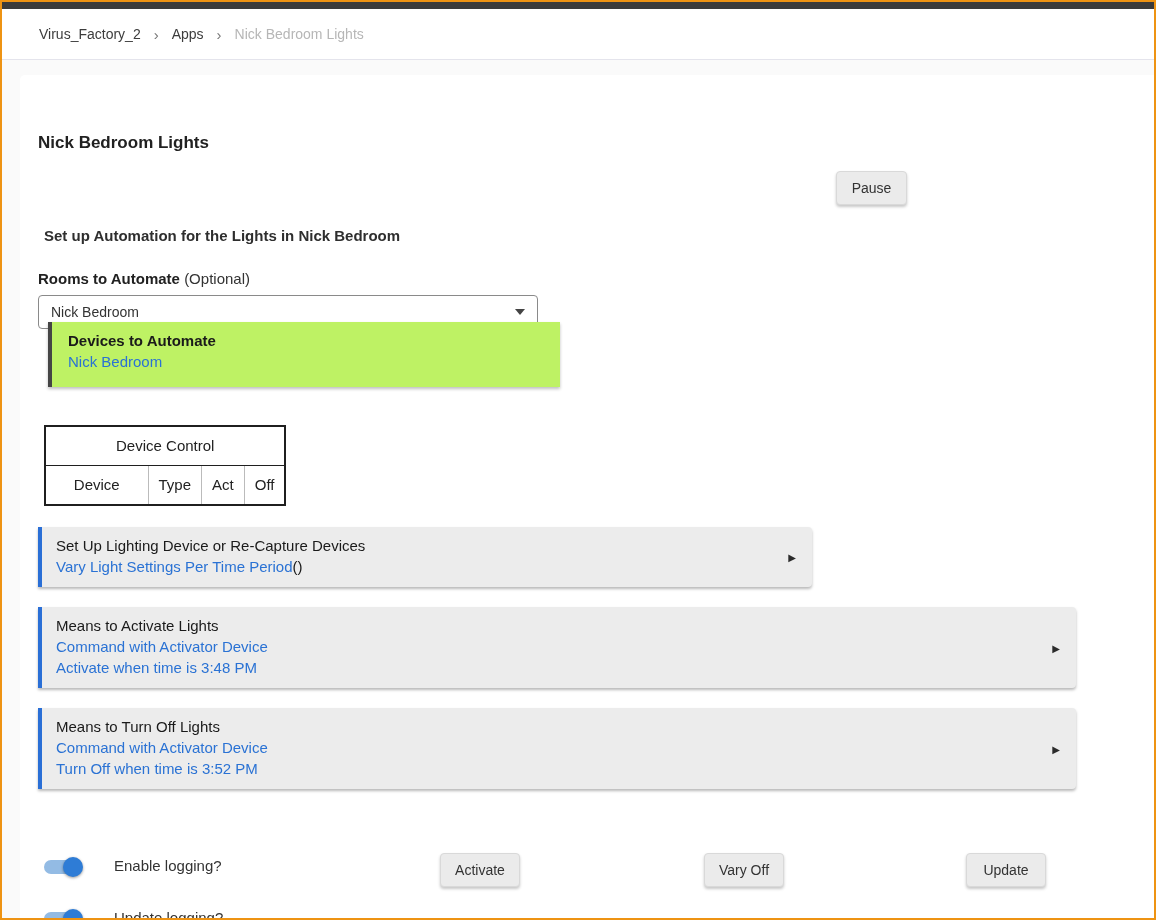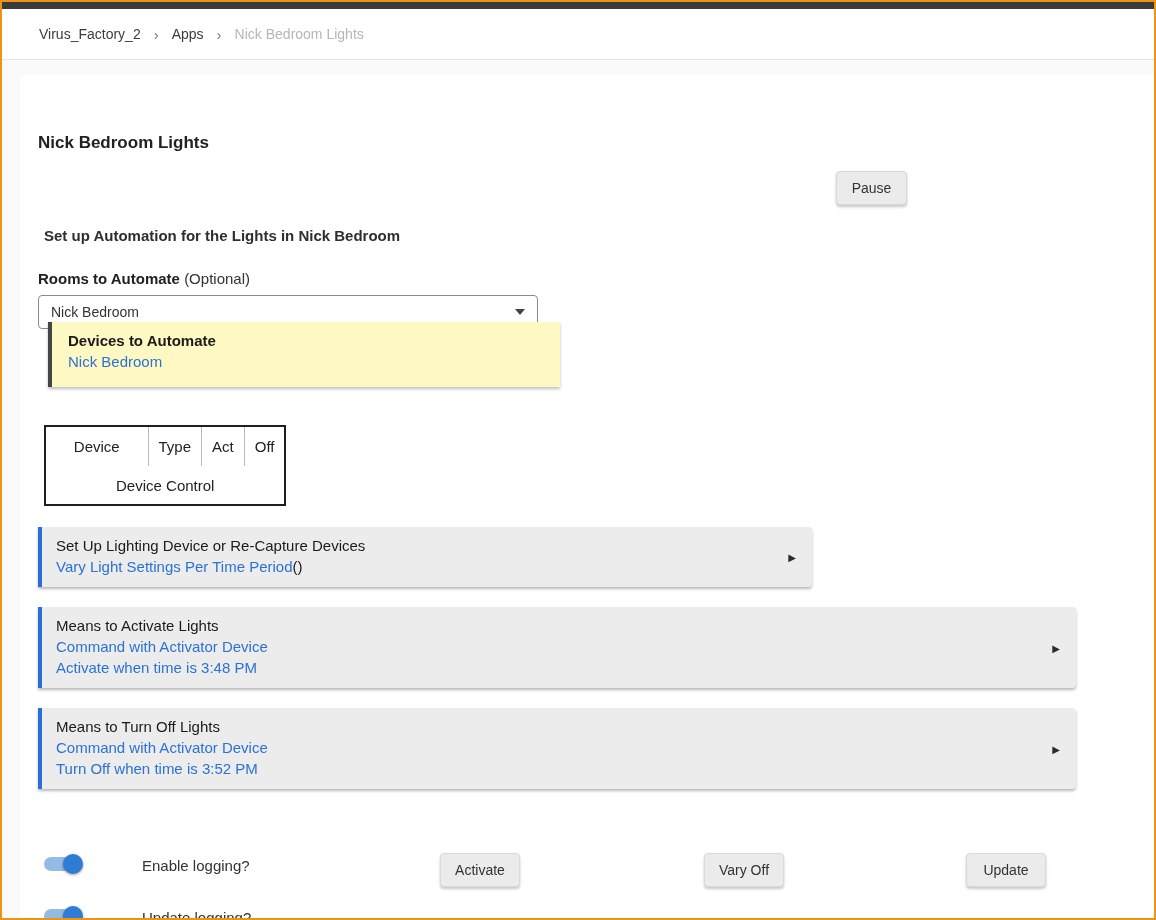--- a/index.html
+++ b/index.html
@@ -65,21 +65,21 @@
   .select-box .select-value { flex: 1; }
   .caret-down {
     width: 0; height: 0;
     border-left: 5px solid transparent;
     border-right: 5px solid transparent;
     border-top: 6px solid #444;
   }
   .devices-box {
     margin-left: 10px; margin-top: -7px;
     width: 512px; min-height: 65px;
-    background: #fef9c3;
+    background: #bef264;
     border-left: 4px solid #454545;
     box-shadow: 0 2px 3px rgba(0,0,0,0.25);
     padding: 10px 16px 12px 16px;
   }
   .devices-title { font-size: 15px; font-weight: bold; color: #1a1a1a; }
   .link { color: #2a72d4; font-size: 15px; cursor: pointer; }
   .devices-box .link { display: inline-block; margin-top: 4px; }
   .dc-table { margin-top: 38px; margin-left: 6px; border-collapse: collapse; border: 2px solid #1f1f1f; }
   .dc-table .dc-title-cell {
     border-bottom: 1px solid #1f1f1f;
@@ -109,21 +109,21 @@
   .section-box .suffix { color: #1a1a1a; }
   .sec-arrow {
     position: absolute; right: 16px; top: 50%;
     transform: translateY(-50%);
     font-size: 10px; color: #2b2b2b;
   }
   .box-periods { margin-top: 21px; width: 774px; }
   .box-activate { margin-top: 20px; width: 1038px; }
   .box-turnoff { margin-top: 20px; width: 1038px; }
   .bottom-row { position: relative; margin-top: 52px; height: 130px; }
-  .toggle-row { position: absolute; left: 6px; display: flex; align-items: flex-start; gap: 28px; }
+  .toggle-row { position: absolute; left: 6px; display: flex; align-items: flex-end; }
   .toggle-row.first { top: 16px; }
   .toggle-row.second { top: 68px; }
   .toggle { position: relative; width: 36px; height: 14px; margin-right: 34px; cursor: pointer; }
   .toggle .track { width: 36px; height: 14px; border-radius: 7px; background: #93bbe4; }
   .toggle .knob {
     position: absolute; right: -3px; top: -3px;
     width: 20px; height: 20px; border-radius: 50%;
     background: #2e7cd6;
     box-shadow: 0 1px 3px rgba(0,0,0,0.4);
   }
@@ -171,28 +171,28 @@
 
       <div class="devices-box">
         <div class="devices-title">Devices to Automate</div>
         <span class="link">Nick Bedroom</span>
       </div>
     </div>
 
     <table class="dc-table">
       <tbody>
           <tr>
+        <td class="dc-title-cell" colspan="4">Device Control</td>
+      </tr>
+      <tr>
         <td class="dc-col-device">Device</td>
         <td class="dc-col-type">Type</td>
         <td class="dc-col-act">Act</td>
         <td class="dc-col-off">Off</td>
       </tr>
-      <tr>
-        <td class="dc-title-cell" colspan="4">Device Control</td>
-      </tr>
     </tbody>
       </table>
 
     <div class="section-box box-periods">
       <div class="sec-title">Set Up Lighting Device or Re-Capture Devices</div>
       <div class="sec-link">
         <span class="link">Vary Light Settings Per Time Period</span><span class="suffix">()</span>
       </div>
       <span class="sec-arrow">▶</span>
     </div>

